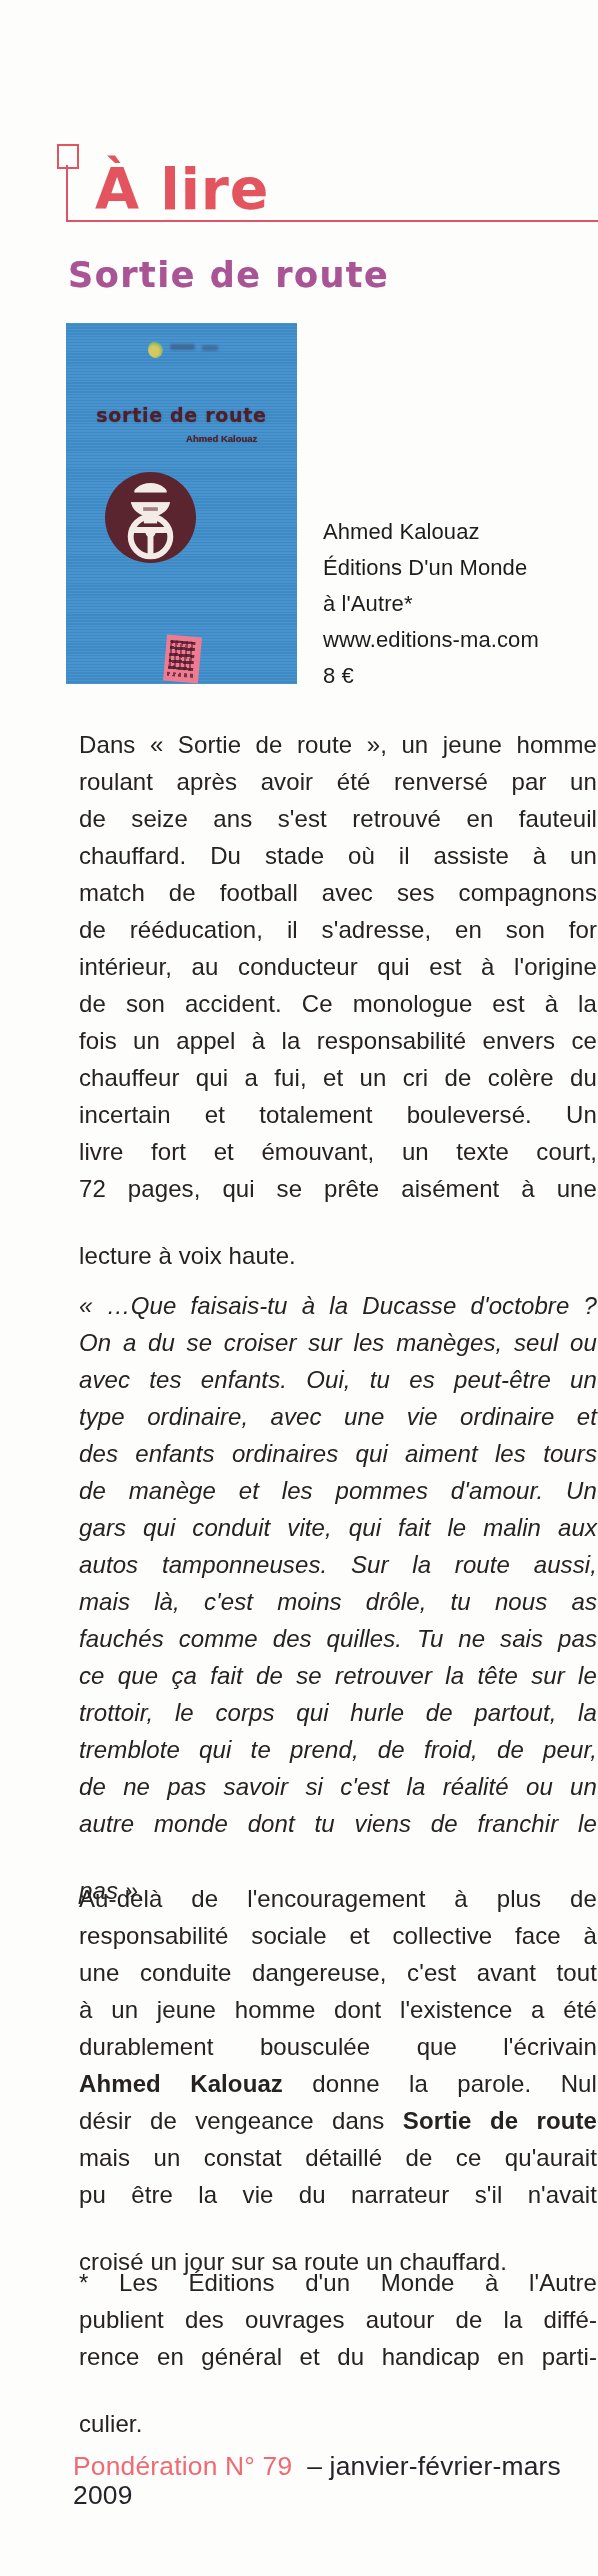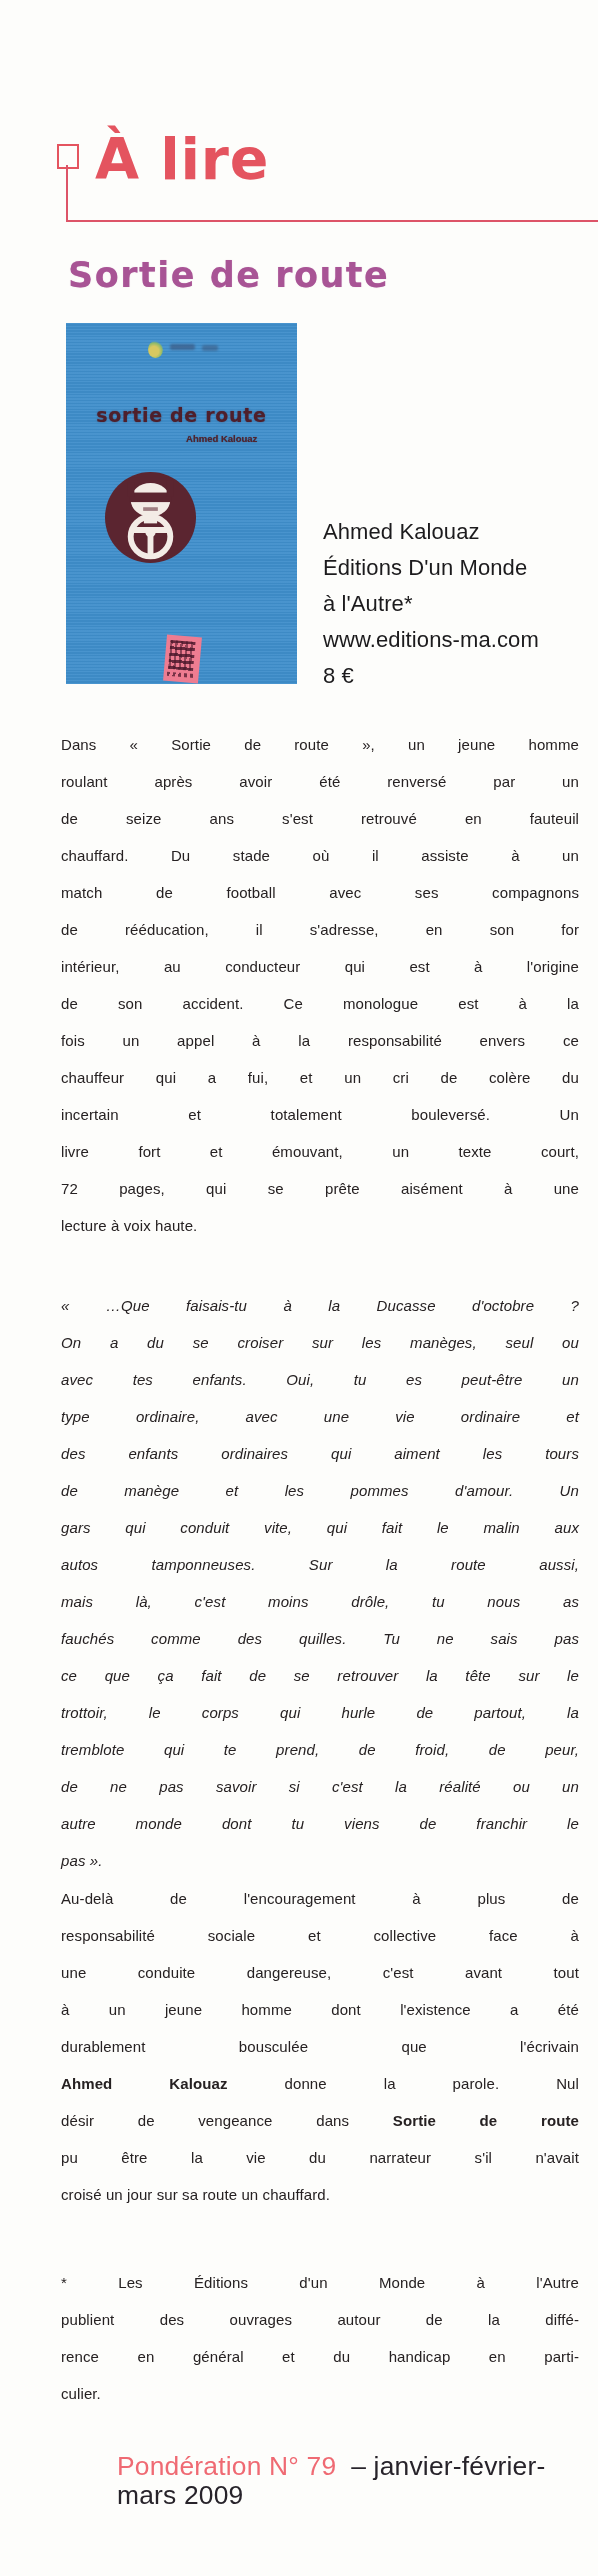--- a/index.html
+++ b/index.html
@@ -9,21 +9,21 @@
     background:#fdfdfb;
     font-family:"Liberation Sans", sans-serif;
     overflow:hidden;
   }
   
   .marker-square{
     position:absolute;left:57px;top:144px;width:17.6px;height:20.6px;
     border:2.2px solid #e4545f;background:transparent;
   }
   .section-title{
-    position:absolute;left:95px;top:127px;margin:0;
+    position:absolute;left:95px;top:157px;margin:0;
     font-family:"DejaVu Sans", sans-serif;
     font-size:57px;line-height:1.15;font-weight:700;
     color:#e4545f;letter-spacing:0.7px;
   }
   .rule-v{position:absolute;left:66px;top:165px;width:2.2px;height:57px;background:#dd5468;}
   .rule-h{position:absolute;left:66px;top:220px;width:533px;height:2.2px;background:#dd5468;}
   
   .article-title{
     position:absolute;left:68px;top:254px;margin:0;
     font-family:"DejaVu Sans", sans-serif;
@@ -77,35 +77,35 @@
     background-image:repeating-linear-gradient(90deg, rgba(70,20,40,.7) 0 2.9px, transparent 2.9px 5.9px);
   }
   
   .info{
     position:absolute;left:323px;top:514px;
     font-size:22px;line-height:36px;color:#1c1b1d;
     letter-spacing:0.1px;
   }
   
   .textblock{
-    position:absolute;left:61px;width:518px;
-    font-size:15px;line-height:37px;color:#262122;
+    position:absolute;left:79px;width:518px;
+    font-size:24px;line-height:37px;color:#262122;
     letter-spacing:0.1px;
   }
   .textblock .line{text-align:justify;text-align-last:justify;white-space:normal;}
-  .textblock .line.last{text-align-last:left;}
+  .textblock .line.last{text-align-last:left;margin-top:30px;}
   .textblock strong{font-weight:700;}
   .p1{top:726px;}
   .quote{top:1287px;font-style:italic;}
   .p3{top:1880px;}
   .footnote{top:2264px;}
   
   .footer{
     position:absolute;left:73px;top:2452px;
-    font-size:26.4px;line-height:29px;letter-spacing:0.2px;margin-left:44px;
+    font-size:26.4px;line-height:29px;letter-spacing:0.2px;
   }
   .footer .issue{color:#ef6a73;}
   .footer .date{color:#27232a;margin-left:7.3px;}
 </style>
 </head>
 <body>
 
 <div class="page">
 
   <div class="marker-square"></div>
@@ -191,20 +191,21 @@
       <div class="line last">pas ».</div>
     </div>
   <div class="textblock p3">
       <div class="line">Au-delà de l'encouragement à plus de</div>
       <div class="line">responsabilité sociale et collective face à</div>
       <div class="line">une conduite dangereuse, c'est avant tout</div>
       <div class="line">à un jeune homme dont l'existence a été</div>
       <div class="line">durablement bousculée que l'écrivain</div>
       <div class="line"><strong>Ahmed Kalouaz</strong> donne la parole. Nul</div>
       <div class="line">désir de vengeance dans <strong>Sortie de route</strong></div>
+      <div class="line">mais un constat détaillé de ce qu'aurait</div>
       <div class="line">pu être la vie du narrateur s'il n'avait</div>
       <div class="line last">croisé un jour sur sa route un chauffard.</div>
     </div>
   <div class="textblock footnote">
       <div class="line">* Les Éditions d'un Monde à l'Autre</div>
       <div class="line">publient des ouvrages autour de la diffé-</div>
       <div class="line">rence en général et du handicap en parti-</div>
       <div class="line last">culier.</div>
     </div>
 

